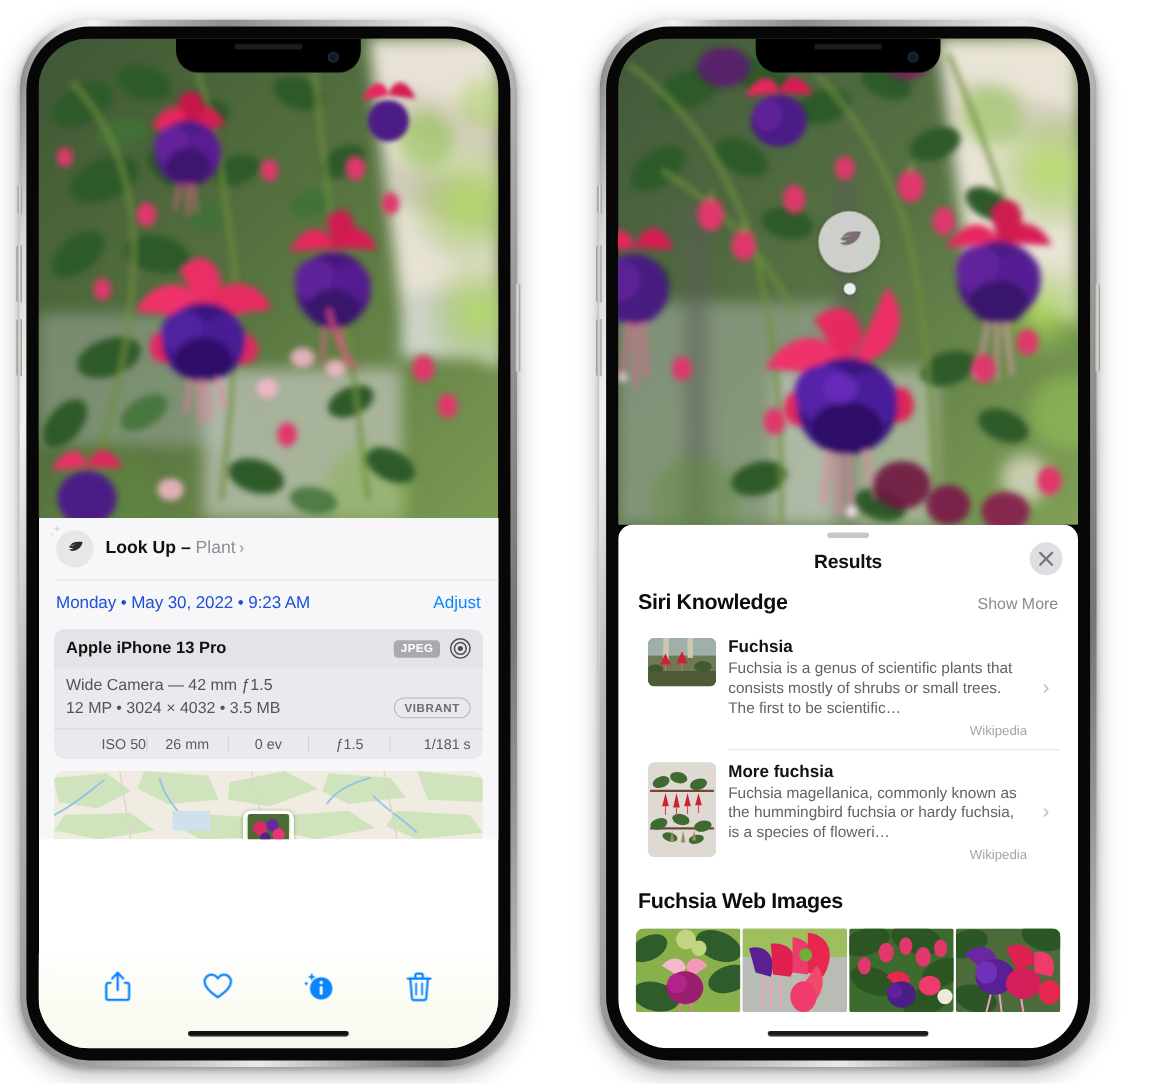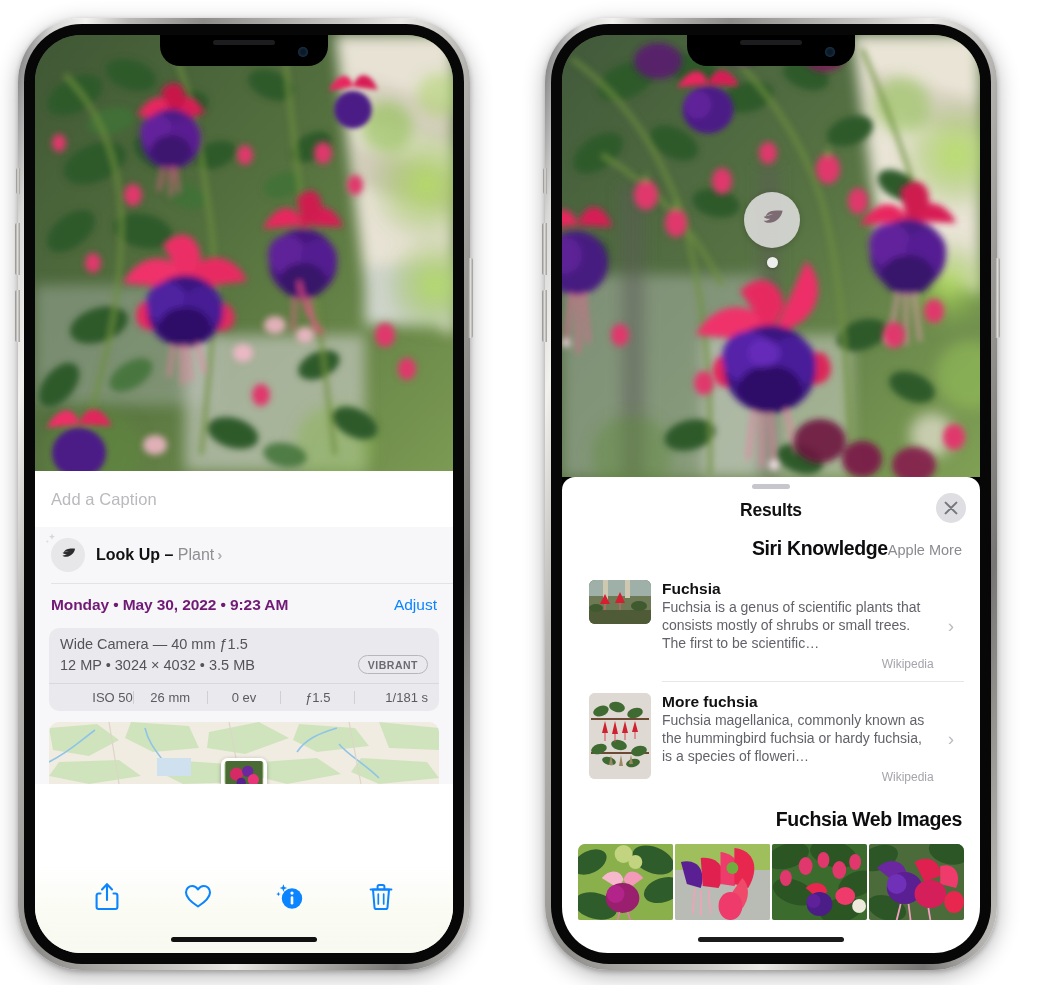--- a/index.html
+++ b/index.html
@@ -103,21 +103,21 @@
   .leaf-badge svg { width: 20px; height: 20px; }
   .sparkles { position: absolute; left: 8px; top: 6px; width: 22px; height: 22px; pointer-events: none; }
   .lookup-text { font-size: 16px; font-weight: 700; color: #111; }
   .lookup-text .sub { font-weight: 400; color: #8e8e93; }
   .chev-sm { color: #b0b0b5; font-size: 15px; margin-left: 3px; }
 
   .hr { height: 1px; background: #e3e3e6; margin-left: 16px; }
 
   .meta-block { padding: 12px 16px 10px 16px; }
   .meta-line1 { display: flex; align-items: baseline; justify-content: space-between; }
-  .meta-date { font-size: 15.5px; font-weight: 700; color: #701a75; letter-spacing: -.1px; }
+  .meta-date { font-size: 15.5px; font-weight: 400; color: #1d4ed8; letter-spacing: -.1px; }
   .adjust-link { font-size: 15.5px; color: #0a84ff; font-weight: 400; }
   .meta-line2 { display: flex; align-items: center; gap: 8px; margin-top: 5px; }
   .meta-file { font-size: 15px; color: #3c3c43; }
   .cloud-off { width: 22px; height: 17px; flex: none; }
 
   
   .cam-card {
     margin: 4px 14px 0 14px;
     background: #eaeaee;
     border-radius: 10px; overflow: hidden;
@@ -193,23 +193,22 @@
   }
   .res-title { font-size: 17.5px; font-weight: 700; color: #111; letter-spacing: -.2px; }
   .close-btn {
     position: absolute; right: 14px; top: 4px;
     width: 30px; height: 30px; border-radius: 50%;
     background: #dedee3; display: flex; align-items: center; justify-content: center;
   }
   .close-btn svg { width: 14px; height: 14px; }
 
   .sec-head {
-    display: flex; align-items: baseline; justify-content: flex-end;
+    display: flex; align-items: baseline; justify-content: space-between;
     padding: 6px 18px 9px 18px;
-    margin-left: 20px;
   }
   .sec-title { font-size: 19.5px; font-weight: 700; color: #0d0d0f; letter-spacing: -.35px; }
   .show-more { font-size: 14.5px; color: #8a8a90; }
 
   .know-card {
     margin: 0 16px; background: #fff; border-radius: 13px; overflow: hidden;
   }
   .know-item { display: flex; align-items: flex-start; gap: 11px; padding: 11px 10px 10px 11px; }
   .know-thumb { width: 62px; border-radius: 6px; overflow: hidden; flex: none; background: #dcdcdc; }
   .know-thumb.t1 { height: 44px; }
@@ -408,23 +407,20 @@
               <path d="M-36 -8 C-24 -32 -4 -34 0 -12 Z" fill="#ef2f66"></path>
               <path d="M36 -10 C26 -34 6 -34 0 -12 Z" fill="#e0275c"></path>
               <ellipse cx="0" cy="20" rx="30" ry="28" fill="#4b1d86"></ellipse>
             </g>
           </g>
         </svg>
       </div>
 
       <div class="info-sheet" style="top:436px; bottom:0;">
 
-        <div class="caption-row">
-          <span class="ph">Add a Caption</span>
-        </div>
 
         <div class="sect-grey">
 
           <div class="lookup-row">
             <div class="leaf-badge">
               <svg viewBox="0 0 24 24">
                 <path d="M20.5 4.5c-1 5-4.6 9-10 9.6-2.4.3-4.3-.4-5.2-1.6 2.2.2 4-.5 5.3-1.6-2.2.4-4.1-.2-5.2-1.6C7.9 8.8 10.7 8 13 7.1c-2.5.2-4.6.9-6.1 2.1.6-2.6 3-4.4 6.4-4.7 2.6-.2 5-.3 7.2 0z" fill="#2b2b2e"></path>
               </svg>
               <svg class="sparkles" viewBox="0 0 24 24" style="left:-9px;top:-7px;">
                 <path d="M12 3.2l1.0 2.6 2.6 1.0-2.6 1.0L12 10.4l-1.0-2.6L8.4 6.8l2.6-1.0z" fill="#d6d6da"></path>
@@ -441,22 +437,33 @@
           <div class="hr"></div>
 
           <div class="meta-block">
             <div class="meta-line1">
               <span class="meta-date">Monday • May 30, 2022 • 9:23 AM</span>
               <span class="adjust-link">Adjust</span>
             </div>
           </div>
 
           <div class="cam-card">
+            <div class="cam-head">
+              <span class="cam-title">Apple iPhone 13 Pro</span>
+              <span class="cam-head-right">
+                <span class="pill-jpeg">JPEG</span>
+                <svg class="aperture-ico" viewBox="0 0 22 22">
+                  <circle cx="11" cy="11" r="9.2" fill="none" stroke="#4c4c52" stroke-width="1.4"></circle>
+                  <circle cx="11" cy="11" r="5.6" fill="none" stroke="#4c4c52" stroke-width="1.4"></circle>
+                  <circle cx="11" cy="11" r="2.4" fill="#4c4c52"></circle>
+                </svg>
+              </span>
+            </div>
             <div class="cam-body">
-              <div class="cam-lens">Wide Camera — 40 mm ƒ1.5</div>
+              <div class="cam-lens">Wide Camera — 42 mm ƒ1.5</div>
               <div class="cam-row2">
                 <span class="cam-specs">12 MP • 3024 × 4032 • 3.5 MB</span>
                 <span class="pill-vibrant">VIBRANT</span>
               </div>
             </div>
             <div class="exif-row">
               <span class="exif-item">ISO 50</span>
               <span class="exif-sep"></span>
               <span class="exif-item">26 mm</span>
               <span class="exif-sep"></span>
@@ -726,21 +733,21 @@
           <span class="res-title">Results</span>
           <div class="close-btn">
             <svg viewBox="0 0 14 14">
               <path d="M1.6 1.6 L12.4 12.4 M12.4 1.6 L1.6 12.4" stroke="#75757c" stroke-width="2" stroke-linecap="round"></path>
             </svg>
           </div>
         </div>
 
         <div class="sec-head">
           <span class="sec-title">Siri Knowledge</span>
-          <span class="show-more">Apple More</span>
+          <span class="show-more">Show More</span>
         </div>
 
         <div class="know-card">
 
           <div class="know-item">
             <div class="know-thumb t1">
               <svg viewBox="0 0 62 44" preserveAspectRatio="none">
                 <rect width="62" height="44" fill="#6e7a55"></rect>
                 <rect width="62" height="16" fill="#9fb0a8"></rect>
                 <rect x="14" y="0" width="5" height="20" fill="#cfc8b0"></rect>

